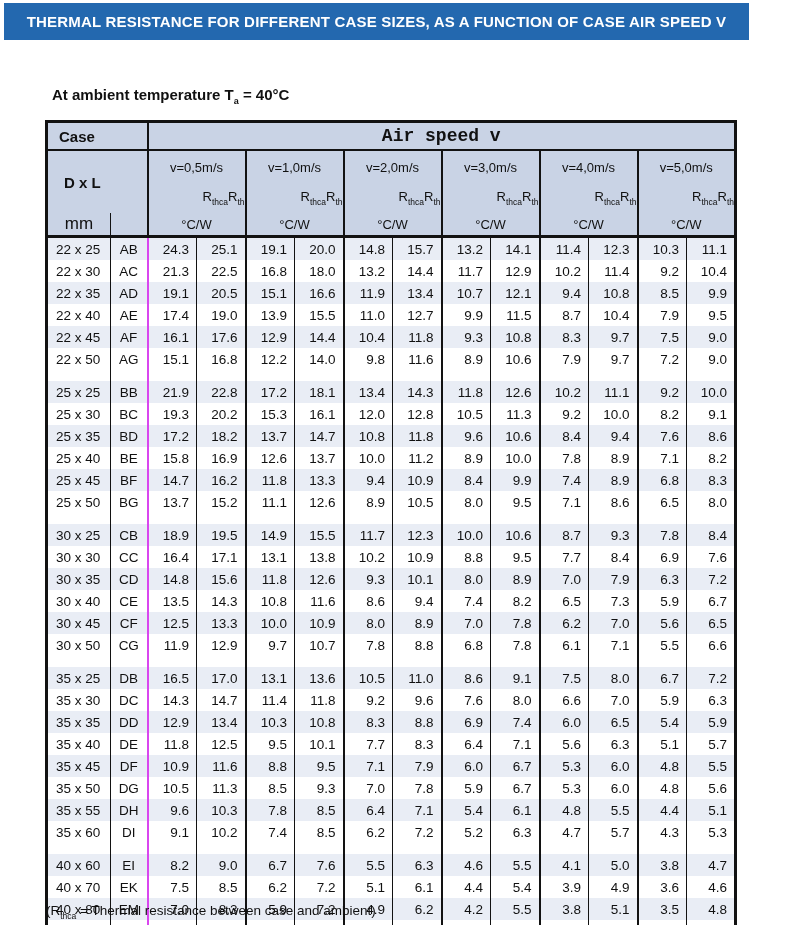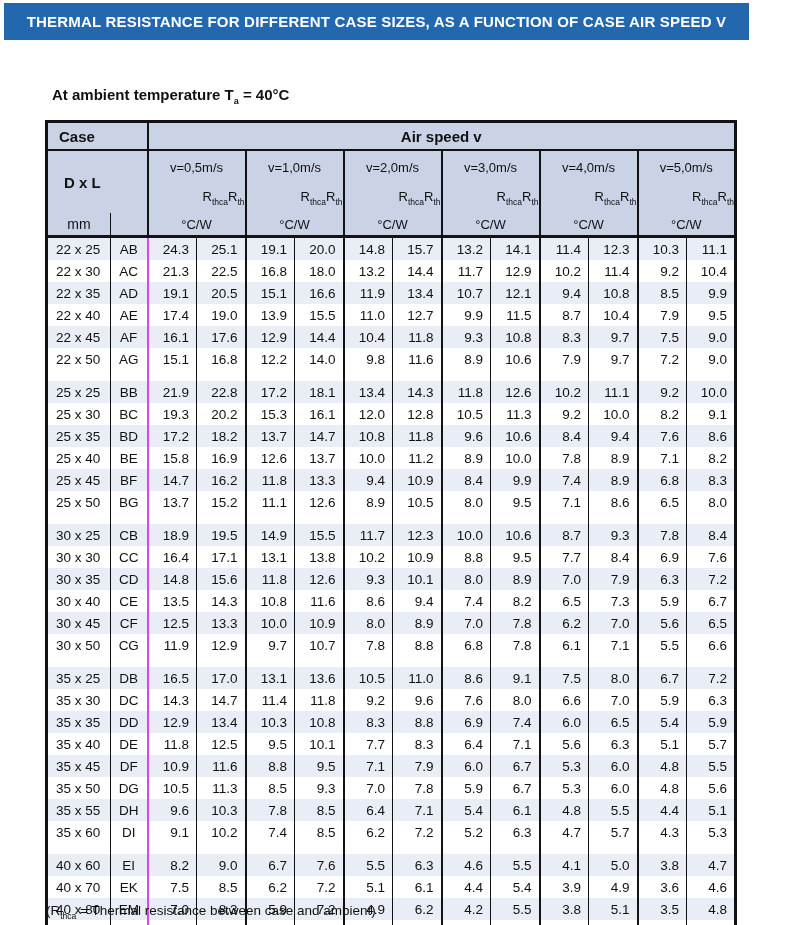--- a/index.html
+++ b/index.html
@@ -31,36 +31,36 @@
   col.c-dxl{width:64px;}
   col.c-code{width:37px;}
   col.c-num{width:49px;}
   thead th{background:#c9d3e5;font-weight:normal;padding:0;}
   thead{border-bottom:3px solid #121212;}
   th.case-h{
     font-weight:bold;font-size:15px;text-align:left;padding-left:11px;
     border-right:2px solid #121212;border-bottom:2px solid #121212;height:26px;
   }
   th.airspeed-h{
-    font-weight:bold;font-size:15px;text-align:center;
-    border-bottom:2px solid #121212;height:26px;
+    font-weight:bold;font-size:18px;text-align:center;
+    border-bottom:2px solid #121212;height:26px;font-family:Liberation Mono, monospace;
   }
   th.dxl-h{
     font-weight:bold;font-size:15px;text-align:left;padding-left:16px;
     vertical-align:middle;border-right:2px solid #121212;
   }
   th.speed-h{
     font-size:13px;text-align:center;vertical-align:middle;height:32px;
     border-left:2px solid #121212;
   }
   th.rlabels-h{height:30px;border-left:2px solid #121212;vertical-align:middle;}
   th.rlabels-h .rwrap{display:flex;justify-content:flex-end;font-size:13px;}
   th.rlabels-h sub,.footnote sub{font-size:8.5px;}
   th.mm-h{
-    font-size:14px;height:22px;text-align:center;vertical-align:middle;
+    font-size:17px;height:22px;text-align:center;vertical-align:middle;
     border-right:1px solid #121212;
   }
   th.codecol-h{border-right:2px solid #121212;}
   th.unit-h{font-size:13px;text-align:center;vertical-align:middle;border-left:2px solid #121212;}
   tbody td{height:22px;padding:0;background:#ffffff;}
   tbody tr.alt td{background:#e9edf5;}
   tbody tr.gap td{height:11px;background:#ffffff;}
   td.dxl{text-align:left;padding-left:8px;border-right:1px solid #121212;}
   td.code{text-align:center;border-right:2px solid #d946ef;}
   td.num{text-align:right;padding-right:7px;border-right:1px solid #121212;}

